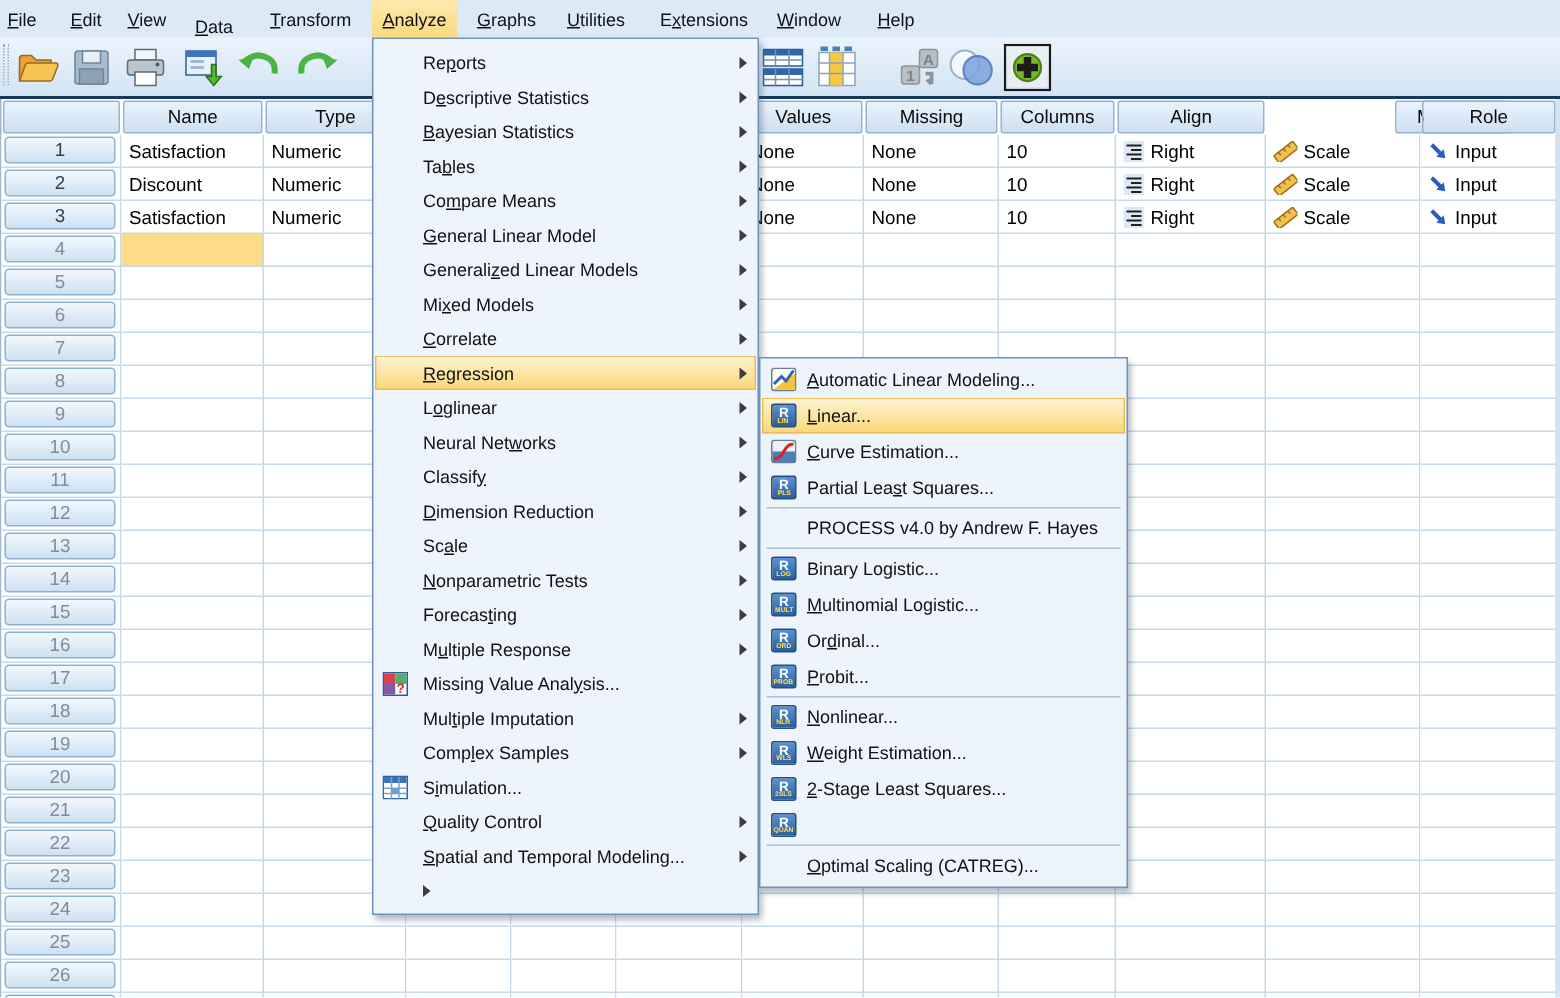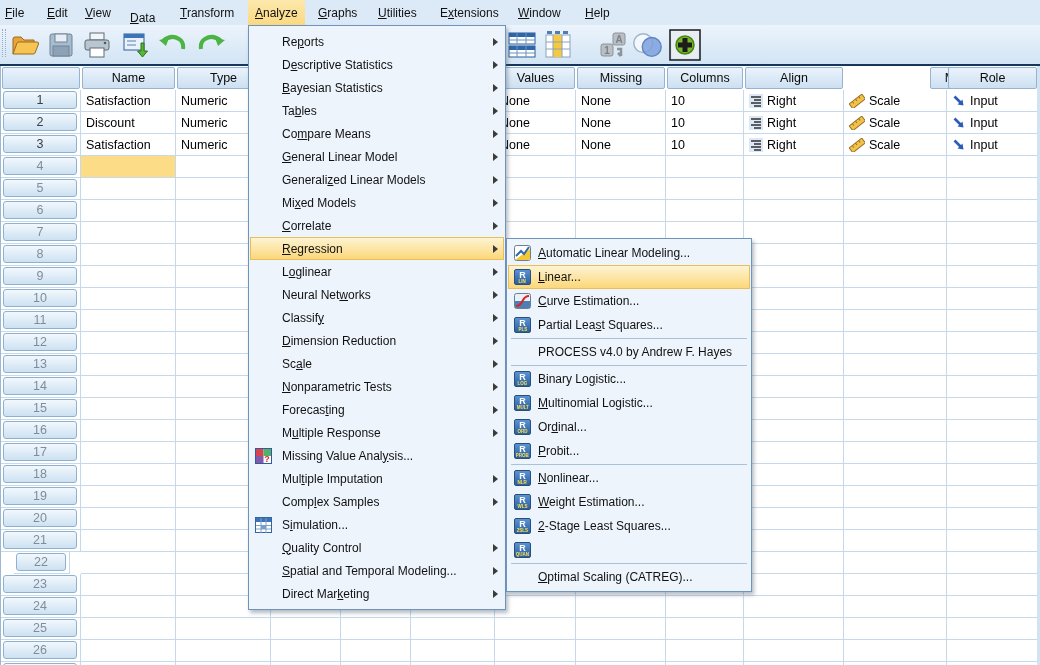--- a/index.html
+++ b/index.html
@@ -673,21 +673,21 @@
           <div class="td" style="left: 340px; width: 70px;"></div>
           <div class="td" style="left: 410px; width: 84px;"></div>
           <div class="td" style="left: 494px; width: 81px;"></div>
           <div class="td" style="left: 575px; width: 90px;"></div>
           <div class="td" style="left: 665px; width: 78px;"></div>
           <div class="td" style="left: 743px; width: 100px;"></div>
           <div class="td" style="left: 843px; width: 103px;"></div>
           <div class="td" style="left: 946px; width: 91px;"></div>
         </div>
         <div class="row" style="top: 462px;">
-          <div class="rowhdr-cell" style="left: 13px; width: 56px;">
+          <div class="rowhdr-cell" style="left: 0px; width: 80px;">
             <div class="rowbtn">22</div>
           </div>
           <div class="td" style="left: 80px; width: 95px;"></div>
           <div class="td" style="left: 175px; width: 95px;"></div>
           <div class="td" style="left: 270px; width: 70px;"></div>
           <div class="td" style="left: 340px; width: 70px;"></div>
           <div class="td" style="left: 410px; width: 84px;"></div>
           <div class="td" style="left: 494px; width: 81px;"></div>
           <div class="td" style="left: 575px; width: 90px;"></div>
           <div class="td" style="left: 665px; width: 78px;"></div>
@@ -913,21 +913,20 @@
         <span class="lbl"><u>Q</u>uality Control</span>
         <span class="arr"></span>
       </div>
       <div class="mi">
         <span class="ic"></span>
         <span class="lbl"><u>S</u>patial and Temporal Modeling...</span>
         <span class="arr"></span>
       </div>
       <div class="mi">
         <span class="ic"></span>
-        <span class="lbl">Direct Mar<u>k</u>eting</span>
         <span class="arr"></span>
       </div>
     </div>
   <div id="regression-menu" class="popup">
       <div class="smi">
         <span class="ic">
           <svg width="17" height="16" viewBox="0 0 17 16">
     <rect x="0.5" y="0.5" width="16" height="15" rx="2" fill="#fff" stroke="#6b7f93"></rect>
     <polygon points="1,15 16,15 16,4" fill="#f5c636"></polygon>
     <path d="M2 11 L7 6 L10 9 L15 2" fill="none" stroke="#2f66a8" stroke-width="2"></path>

